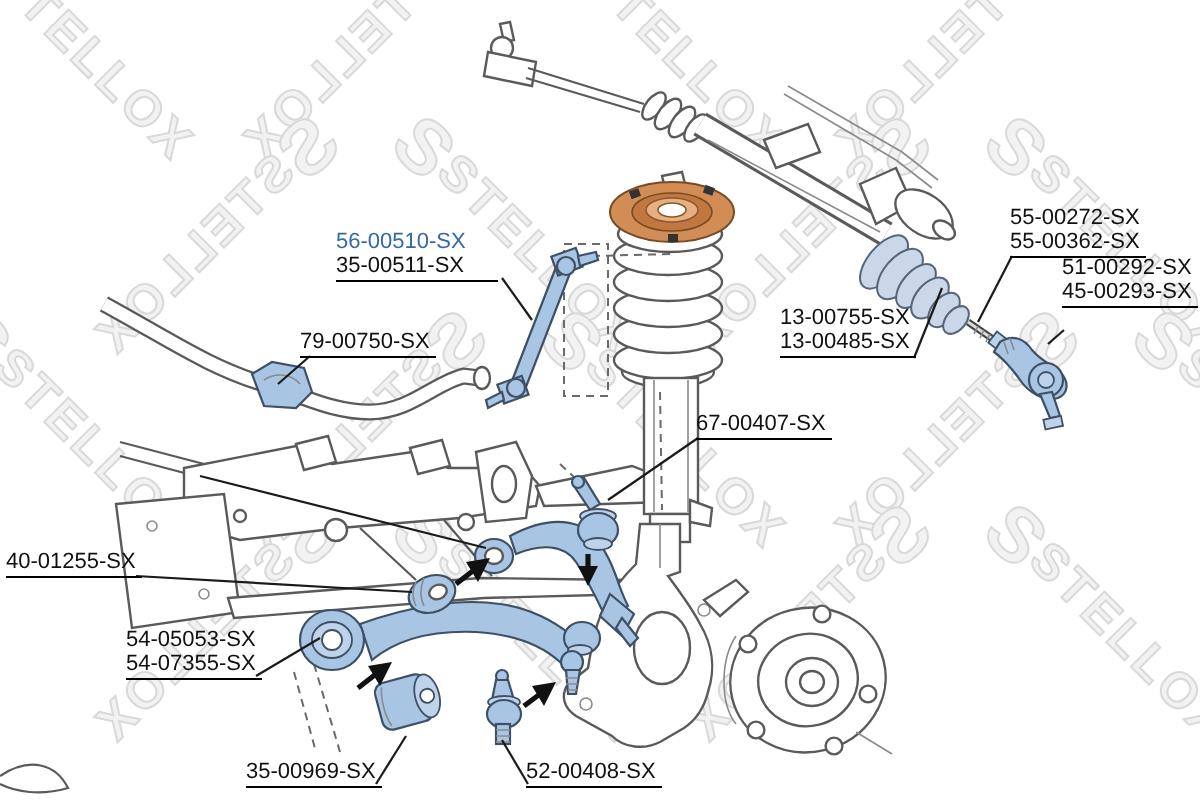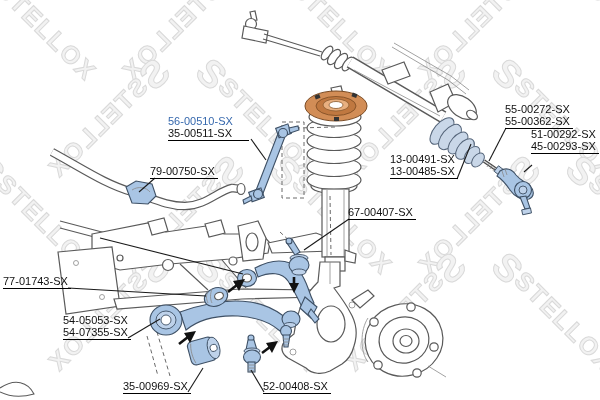--- a/index.html
+++ b/index.html
@@ -291,28 +291,28 @@
     </div>
     <div class="label" style="left:505px;top:103px">
       <span>55-00272-SX</span>
       <span>55-00362-SX</span>
     </div>
     <div class="label" style="left:531px;top:128px">
       <span>51-00292-SX</span>
       <span>45-00293-SX</span>
     </div>
     <div class="label" style="left:390px;top:153px">
-      <span>13-00491-SX</span>
+      <span>13-00755-SX</span>
       <span>13-00485-SX</span>
     </div>
     <div class="label" style="left:348px;top:206px">
       <span>67-00407-SX</span>
     </div>
     <div class="label" style="left:3px;top:275px">
-      <span>77-01743-SX</span>
+      <span>40-01255-SX</span>
     </div>
     <div class="label" style="left:63px;top:314px">
       <span>54-05053-SX</span>
       <span>54-07355-SX</span>
     </div>
     <div class="label" style="left:123px;top:380px">
       <span>35-00969-SX</span>
     </div>
     <div class="label" style="left:263px;top:380px">
       <span>52-00408-SX</span>

